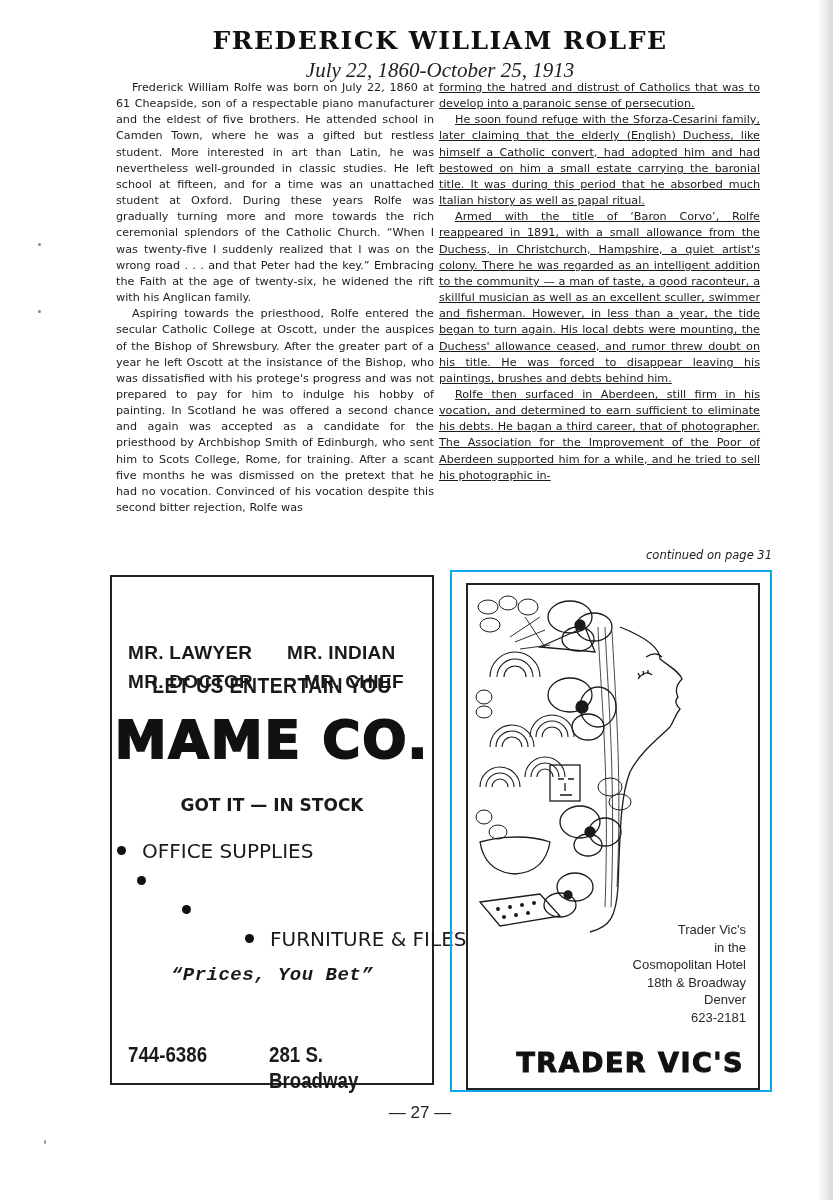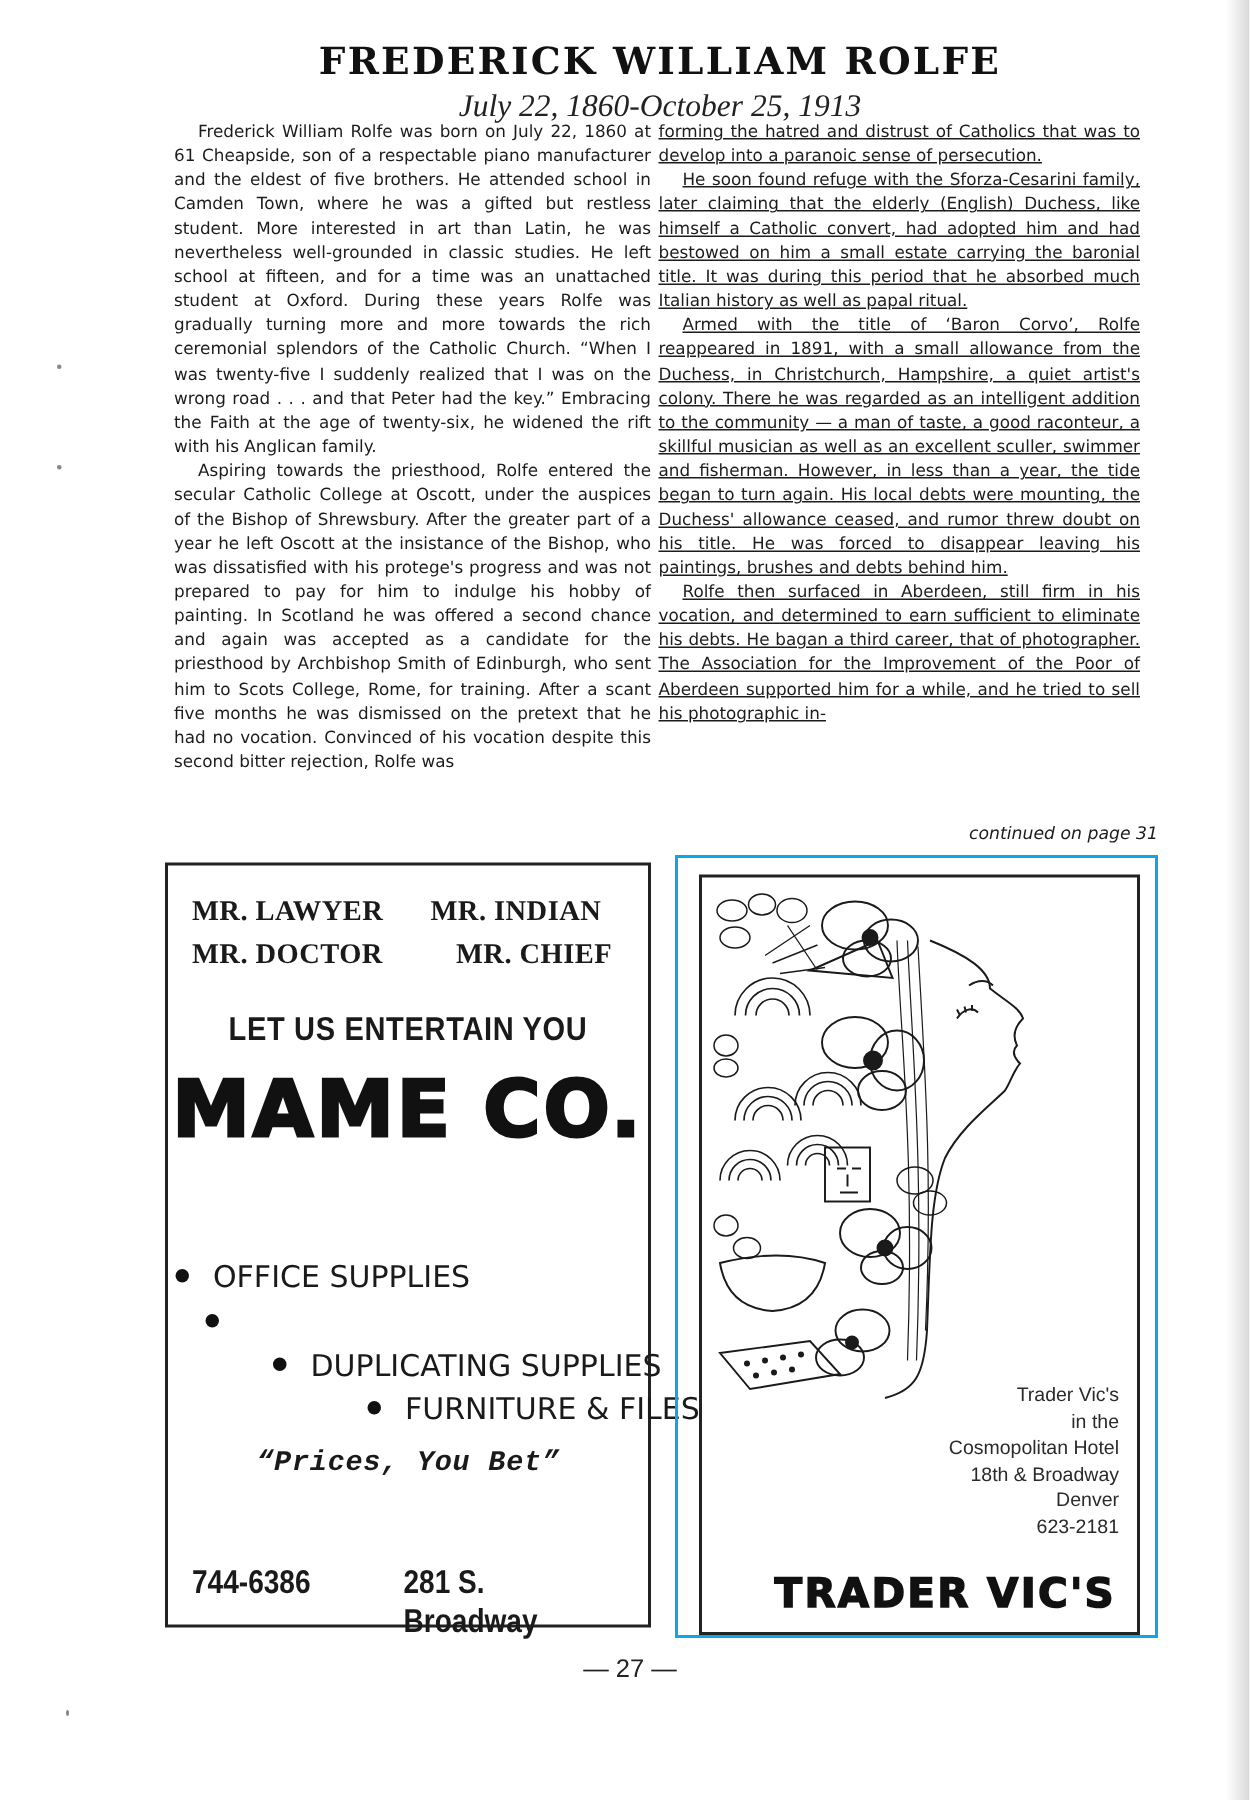--- a/index.html
+++ b/index.html
@@ -31,21 +31,21 @@
   .col-right { left: 439px; width: 321px; text-decoration: underline; }
   .continued {
     position: absolute; left: 451px; width: 321px; top: 548px; text-align: right;
     font-family: "DejaVu Sans", sans-serif; font-style: italic; font-size: 11.5px; color: #1c1c1c;
   }
   
   .ad1 {
     position: absolute; left: 110px; top: 575px; width: 324px; height: 510px;
     border: 2px solid #222; box-sizing: border-box;
   }
-  .ad1 .row { position: absolute; font-family: Liberation Serif, serif; font-weight: bold; font-size: 19px; color: #1a1a1a; letter-spacing: 0.3px; }
+  .ad1 .row { position: absolute; font-family: Liberation Sans, sans-serif; font-weight: bold; font-size: 19px; color: #1a1a1a; letter-spacing: 0.3px; margin-top: 45px; }
   .ad1 .tagline { position: absolute; left: 0; width: 100%; top: 96px; text-align: center; font-family: "Liberation Sans", sans-serif; font-weight: bold; font-size: 22px; transform: scaleX(0.88); letter-spacing: 0.5px; }
   .ad1 .brand { position: absolute; left: 0; width: 100%; top: 133px; text-align: center; font-family: "DejaVu Sans", sans-serif; font-weight: 900; font-size: 52px; letter-spacing: 2px; color: #111; -webkit-text-stroke: 2px #111; }
   .ad1 .stock { position: absolute; left: 0; width: 100%; top: 218px; text-align: center; font-family: "DejaVu Sans", sans-serif; font-weight: bold; font-size: 17px; }
   .ad1 .bullet { position: absolute; font-family: "DejaVu Sans", sans-serif; font-size: 20px; color: #1a1a1a; white-space: nowrap; }
   .ad1 .bullet .dot { display: inline-block; width: 9px; height: 9px; border-radius: 50%; background: #111; margin-right: 16px; vertical-align: middle; position: relative; top: -2px; }
   .ad1 .slogan { position: absolute; left: 0; width: 100%; top: 387px; text-align: center; font-family: Liberation Mono, monospace; font-style: italic; font-weight: bold; font-size: 19px; letter-spacing: 0.5px; }
   .ad1 .phone, .ad1 .addr { position: absolute; top: 465px; font-family: "Liberation Sans", sans-serif; font-weight: bold; font-size: 22px; transform-origin: left; transform: scaleX(0.85); }
   
   .ad2-outer {
     position: absolute; left: 450px; top: 570px; width: 322px; height: 522px;
@@ -83,23 +83,24 @@
 </div>
 <div class="continued">continued on page 31</div>
 
 <div class="ad1">
   <div class="row" style="left:16px; top:20px;">MR. LAWYER</div>
   <div class="row" style="left:175px; top:20px;">MR. INDIAN</div>
   <div class="row" style="left:16px; top:49px;">MR. DOCTOR</div>
   <div class="row" style="left:192px; top:49px;">MR. CHIEF</div>
   <div class="tagline">LET US ENTERTAIN YOU</div>
   <div class="brand">MAME CO.</div>
+  <div class="stock">GOT IT — IN STOCK</div>
   <div class="bullet" style="left:5px; top:262px;"><span class="dot"></span><span>OFFICE SUPPLIES</span></div>
   <div class="bullet" style="left:25px; top:292px;"><span class="dot"></span></div>
-  <div class="bullet" style="left:70px; top:321px;"><span class="dot"></span><span>DUPLICATING SUPPLIES</span></div>
+  <div class="bullet" style="left:70px; top:321px;"><span class="dot"></span></div>
   <div class="bullet" style="left:133px; top:350px;"><span class="dot"></span><span>FURNITURE &amp; FILES</span></div>
   <div class="slogan">“Prices, You Bet”</div>
   <div class="phone" style="left:16px;">744-6386</div>
   <div class="addr" style="left:157px;">281 S. Broadway</div>
 </div>
 
 <div class="ad2-outer">
   <div class="ad2-inner">
     <svg class="illustration" width="290" height="350" viewBox="0 0 290 350" fill="none" stroke="#1a1a1a" stroke-width="1.3">
 

